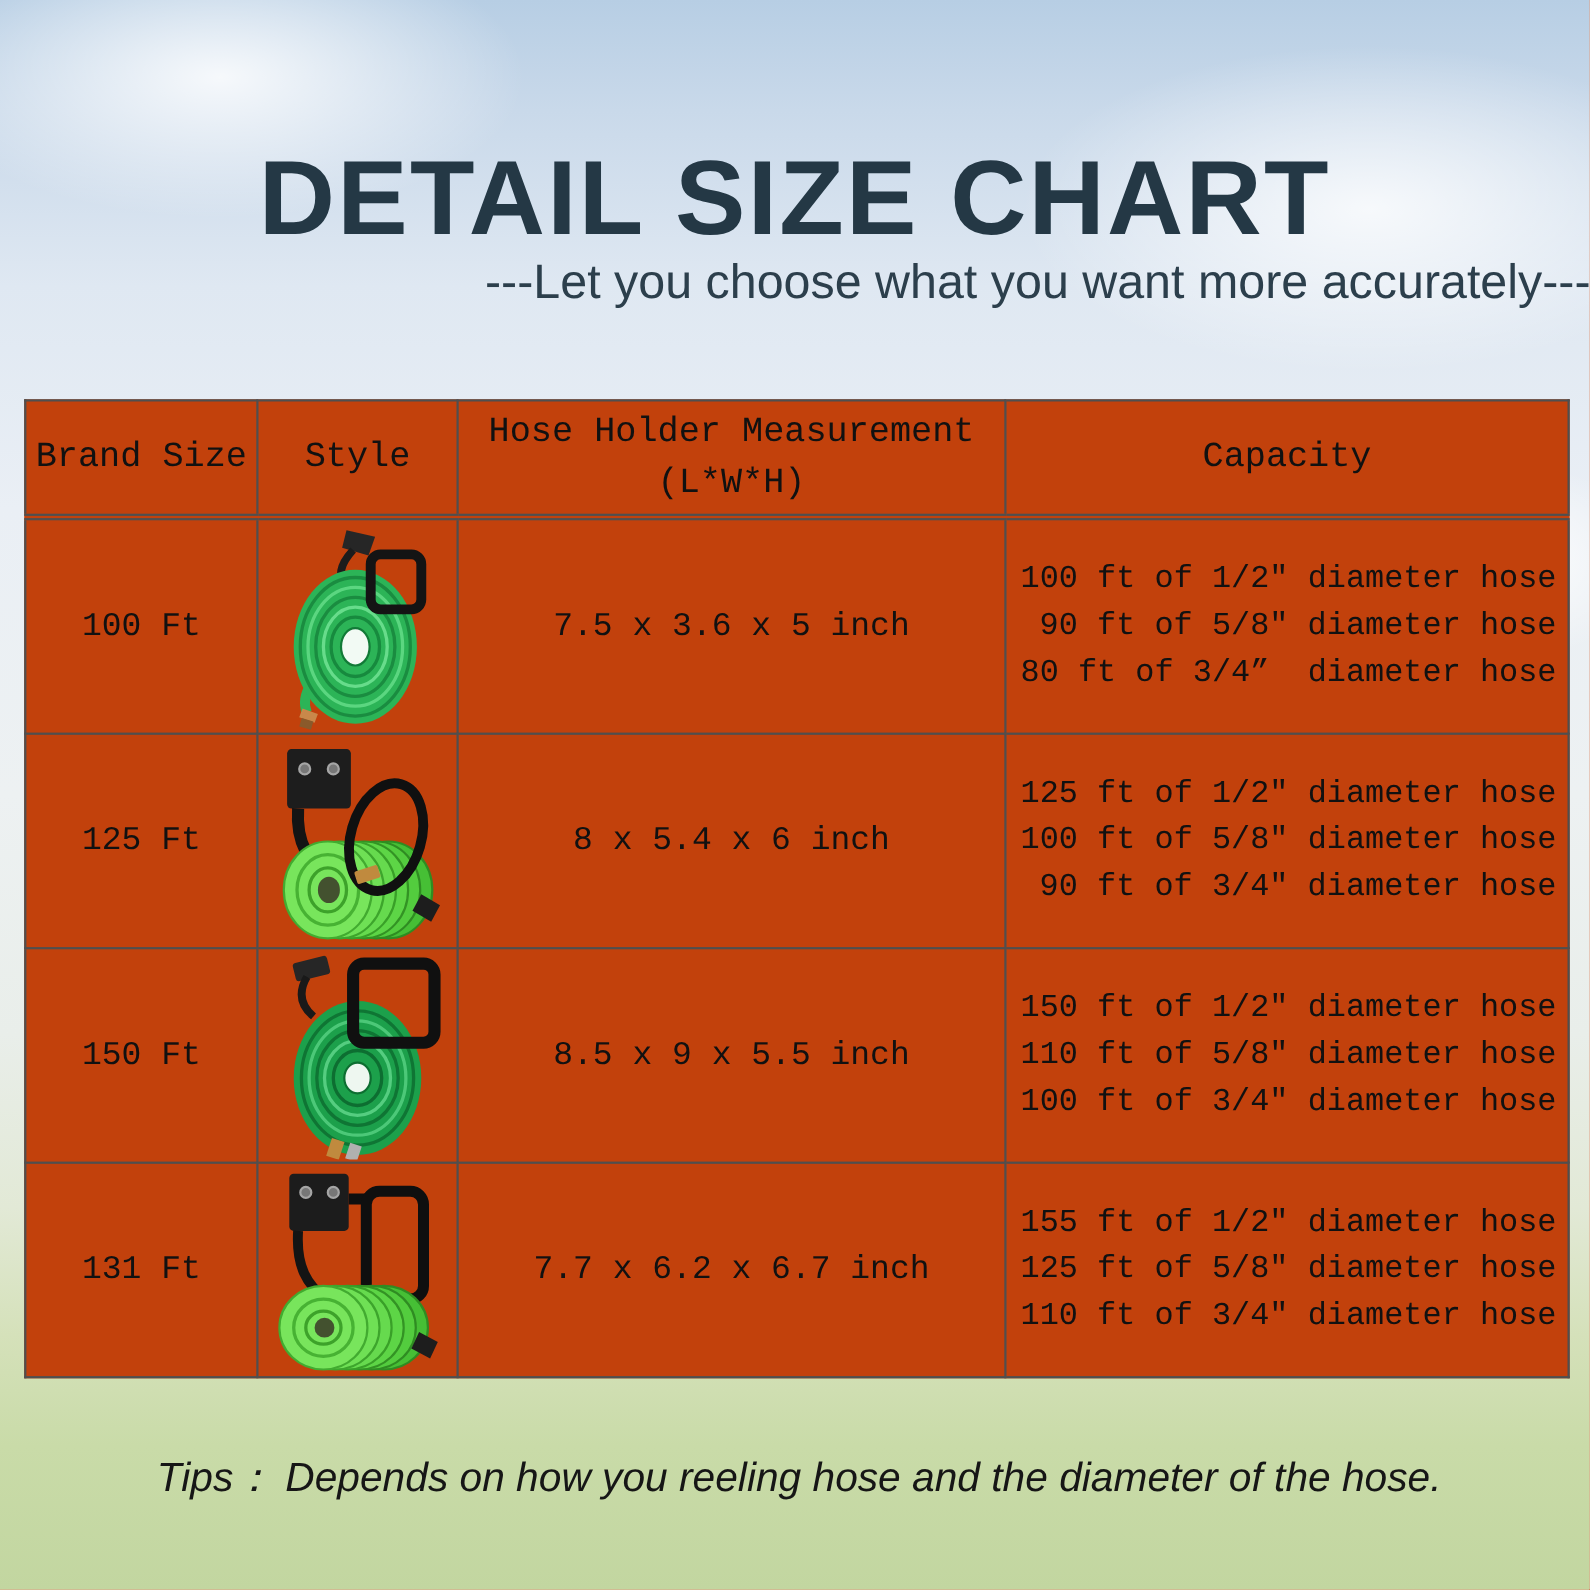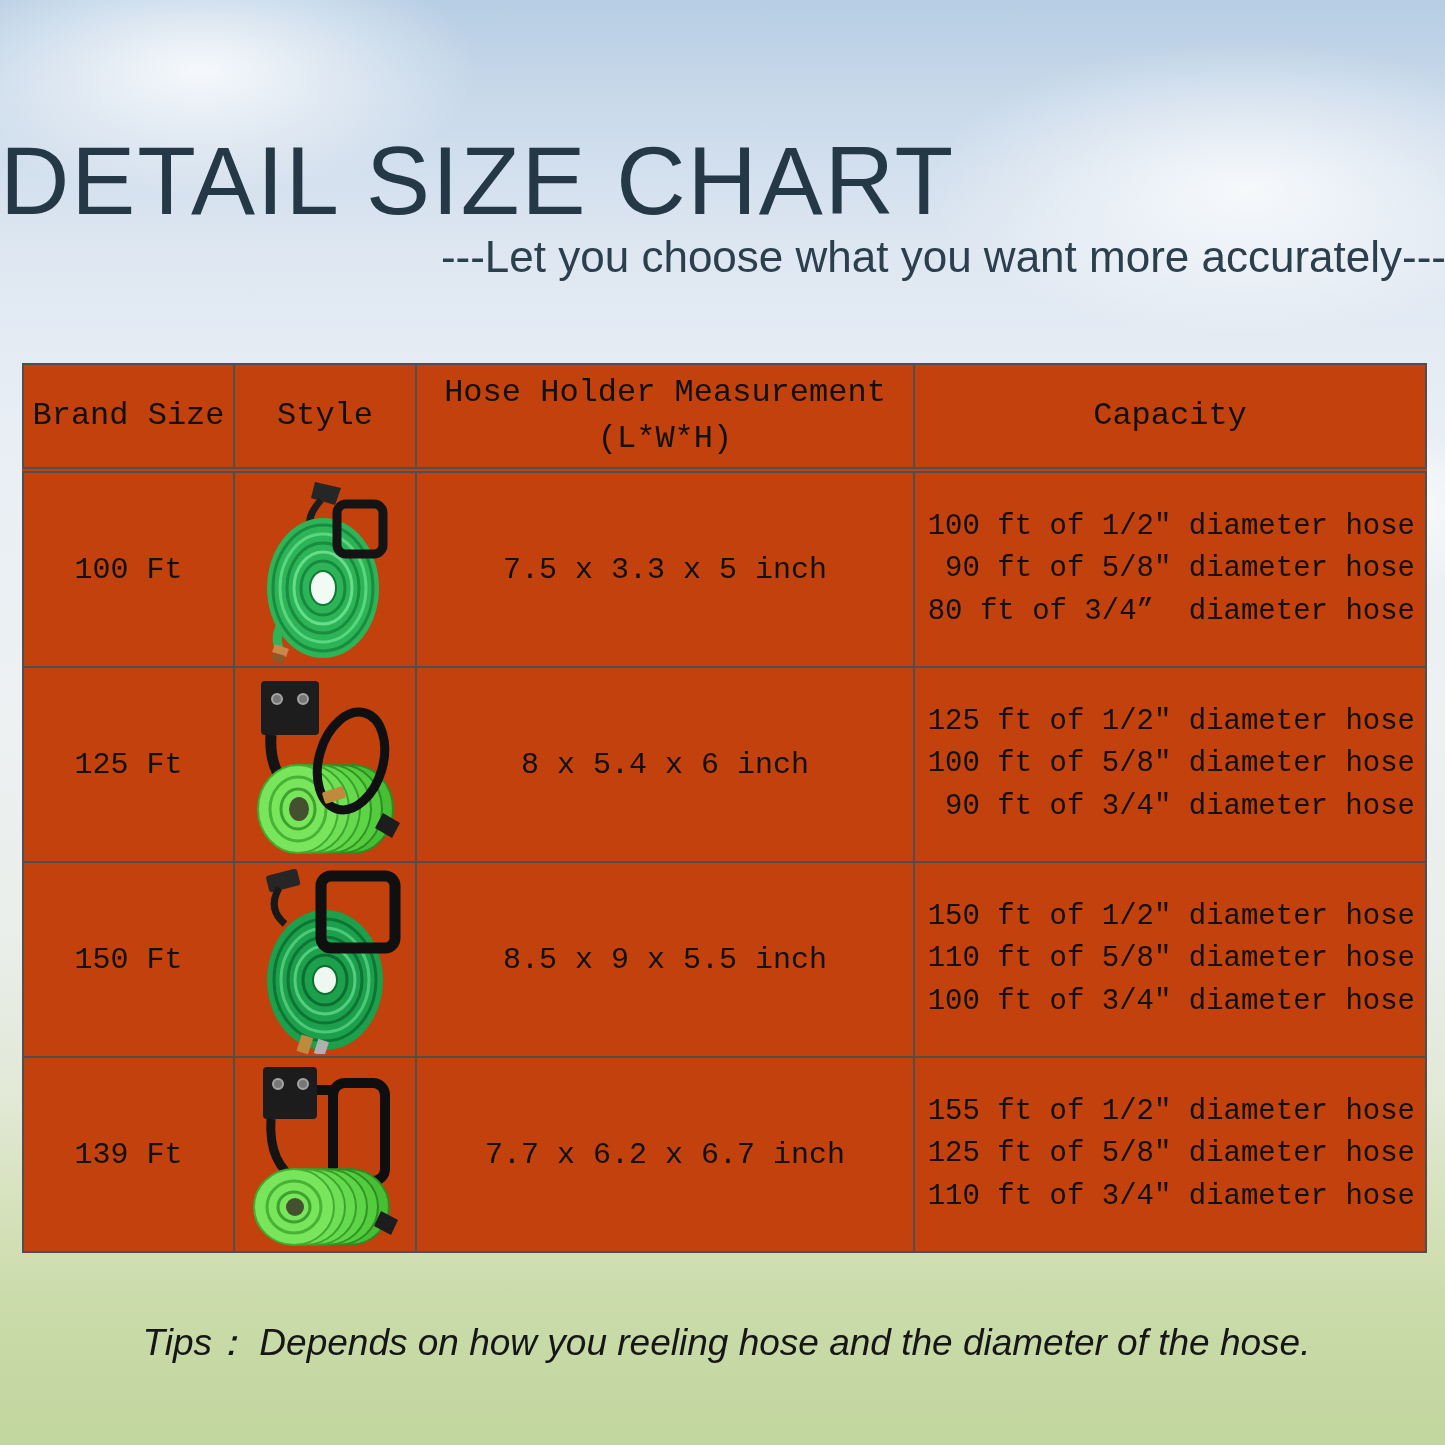--- a/index.html
+++ b/index.html
@@ -16,21 +16,22 @@
   .cloud { position: absolute; pointer-events: none; }
   .cloud-1 { left: -80px; top: -60px; width: 560px; height: 260px;
     background: radial-gradient(ellipse at center, rgba(255,255,255,0.85) 0%, rgba(255,255,255,0) 70%); }
   .cloud-2 { right: -120px; top: 40px; width: 640px; height: 300px;
     background: radial-gradient(ellipse at center, rgba(255,255,255,0.8) 0%, rgba(255,255,255,0) 70%); }
   .cloud-3 { right: -60px; top: 420px; width: 260px; height: 180px;
     background: radial-gradient(ellipse at center, rgba(255,255,255,0.9) 0%, rgba(255,255,255,0) 70%); }
 
   .page-title {
     position: absolute; top: 62px; left: 0; width: 100%;
-    font-size: 96px; font-weight: normal; letter-spacing: 2px;
+    text-align: center;
+    font-size: 96px; font-weight: bold; letter-spacing: 2px;
     color: #243845;
   }
   .page-subtitle {
     position: absolute; top: 232px; left: 1px; width: 100%;
     text-align: right;
     font-size: 44px; color: #2c3f4c;
   }
 
   table.size-chart {
     position: absolute; left: 22px; top: 363px;
@@ -101,21 +102,21 @@
           <ellipse cx="86" cy="110" rx="56" ry="70" fill="#2cb457"></ellipse>
           <ellipse cx="86" cy="110" rx="50" ry="63" fill="none" stroke="#1a8c40" stroke-width="3"></ellipse>
           <ellipse cx="86" cy="110" rx="43" ry="54" fill="none" stroke="#5bd680" stroke-width="3"></ellipse>
           <ellipse cx="86" cy="110" rx="36" ry="45" fill="none" stroke="#1a8c40" stroke-width="3"></ellipse>
           <ellipse cx="86" cy="110" rx="29" ry="36" fill="none" stroke="#67dc8b" stroke-width="3"></ellipse>
           <ellipse cx="86" cy="110" rx="22" ry="27" fill="none" stroke="#178a3e" stroke-width="3"></ellipse>
           <ellipse cx="86" cy="110" rx="13" ry="17" fill="#f2faf4" stroke="#127a37" stroke-width="2"></ellipse>
           <rect x="100" y="26" width="46" height="50" rx="9" fill="none" stroke="#141414" stroke-width="9"></rect>
         </svg>
       </td>
-      <td class="meas-cell">7.5 x 3.3 x 5 inch</td>
+      <td class="meas-cell">7.5 x 3.6 x 5 inch</td>
       <td class="cap-cell">
         <div>100 ft of 1/2″ diameter hose</div>
         <div>90 ft of 5/8″ diameter hose</div>
         <div>80 ft of 3/4”  diameter hose</div>
       </td>
     </tr>
 
     <tr>
       <td class="brand-cell">125 Ft</td>
       <td class="style-cell">
@@ -166,21 +167,21 @@
       </td>
       <td class="meas-cell">8.5 x 9 x 5.5 inch</td>
       <td class="cap-cell">
         <div>150 ft of 1/2″ diameter hose</div>
         <div>110 ft of 5/8″ diameter hose</div>
         <div>100 ft of 3/4″ diameter hose</div>
       </td>
     </tr>
 
     <tr>
-      <td class="brand-cell">139 Ft</td>
+      <td class="brand-cell">131 Ft</td>
       <td class="style-cell">
         <svg width="176" height="186" viewBox="0 0 176 186">
           <rect x="26" y="4" width="54" height="52" rx="4" fill="#1c1c1c"></rect>
           <circle cx="41" cy="21" r="5" fill="#777777" stroke="#a5a5a5" stroke-width="2"></circle>
           <circle cx="66" cy="21" r="5" fill="#777777" stroke="#a5a5a5" stroke-width="2"></circle>
           <path d="M80,27 L100,27" stroke="#0f0f0f" stroke-width="10"></path>
           <rect x="96" y="20" width="52" height="98" rx="12" fill="none" stroke="#0f0f0f" stroke-width="10"></rect>
           <path d="M34,56 C32,88 42,106 60,118" stroke="#141414" stroke-width="9" fill="none"></path>
           <ellipse cx="112" cy="144" rx="40" ry="38" fill="#46bf35" stroke="#2f8c22" stroke-width="2"></ellipse>
           <ellipse cx="101" cy="144" rx="40" ry="38" fill="#53cc3e" stroke="#2f8c22" stroke-width="2"></ellipse>

